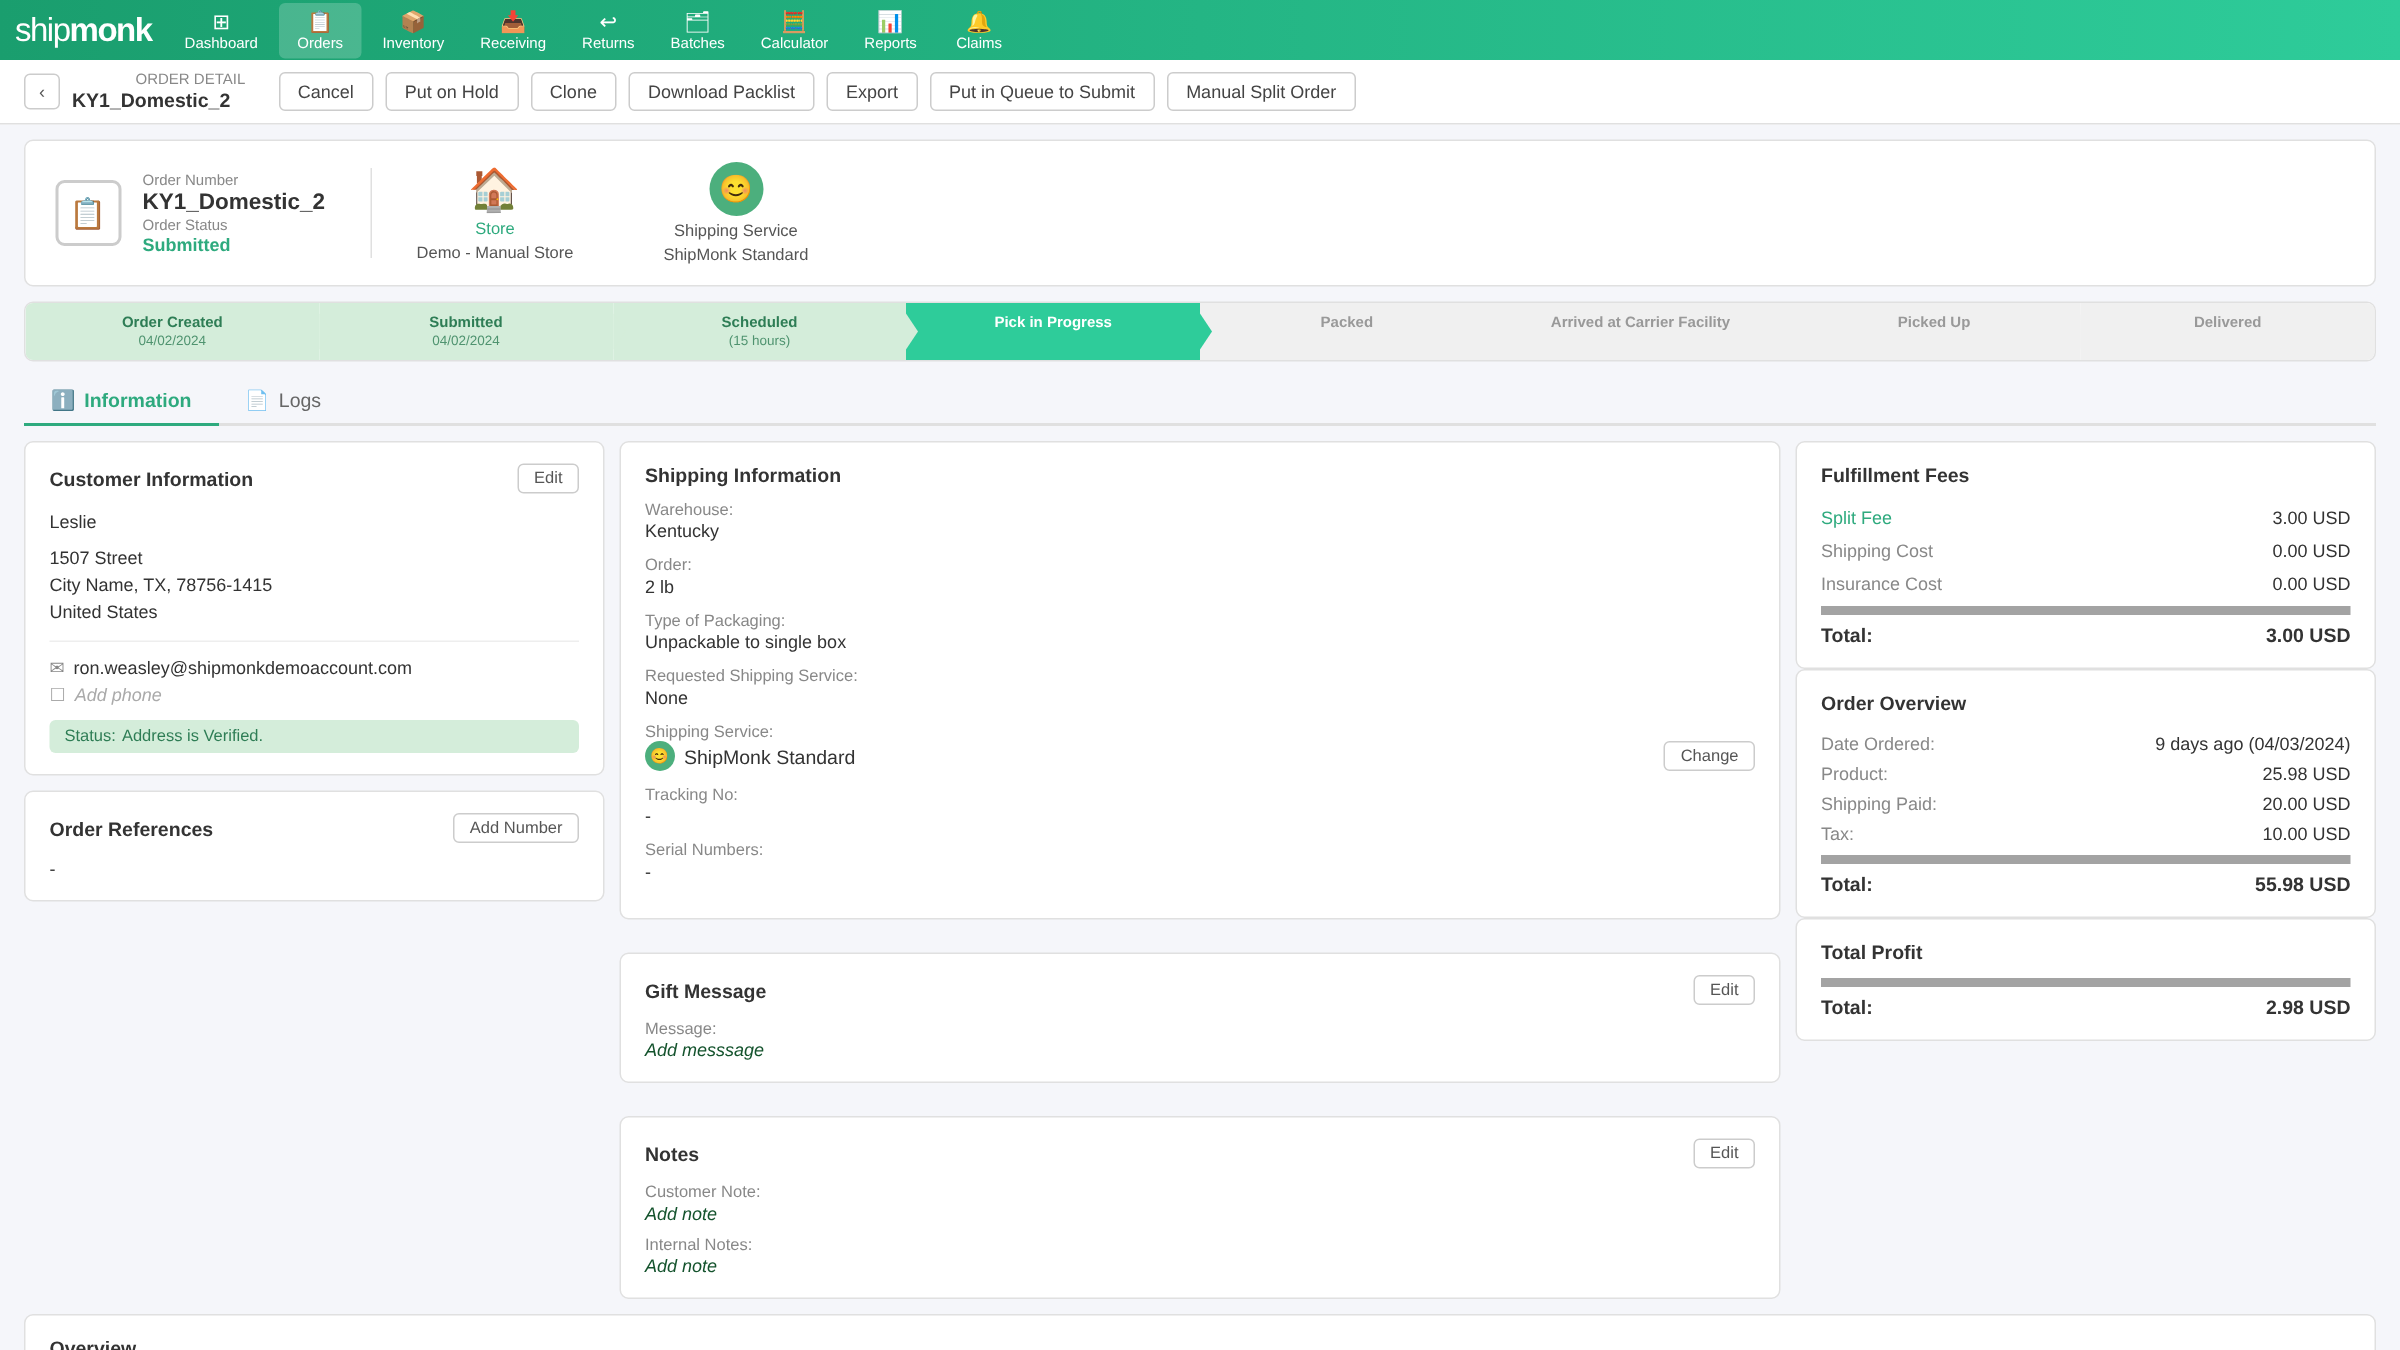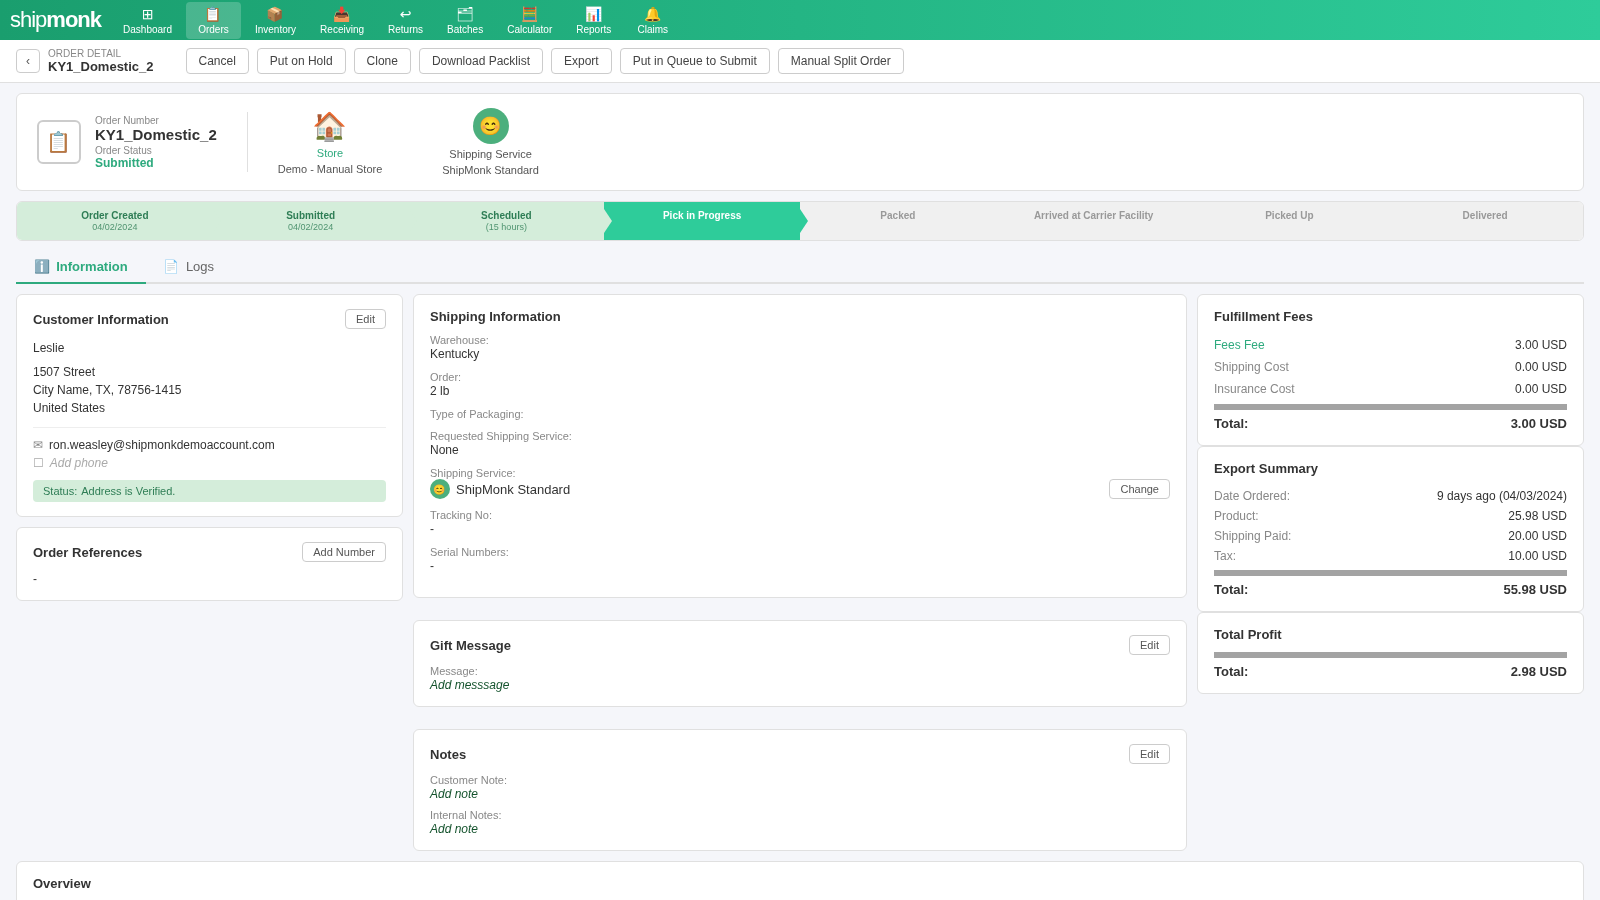--- a/index.html
+++ b/index.html
@@ -280,21 +280,21 @@
     <span class="label">Reports</span>
   </div>
   <div class="nav-item">
     <span class="icon">🔔</span>
     <span class="label">Claims</span>
   </div>
 </nav>
 
 <div class="action-bar">
   <button class="back-btn">‹</button>
-  <div style="display:flex;flex-direction:column;margin-right:12px;">
+  <div style="display:flex;flex-direction:column;margin-right:12px;align-items:flex-end;">
     <span class="order-detail-label">ORDER DETAIL</span>
     <span class="order-detail-name">KY1_Domestic_2</span>
   </div>
   <button class="action-btn">Cancel</button>
   <button class="action-btn">Put on Hold</button>
   <button class="action-btn">Clone</button>
   <button class="action-btn">Download Packlist</button>
   <button class="action-btn">Export</button>
   <button class="action-btn">Put in Queue to Submit</button>
   <button class="action-btn">Manual Split Order</button>
@@ -415,20 +415,21 @@
       <div class="shipping-row">
         <div class="field-label">Warehouse:</div>
         <div class="field-value">Kentucky</div>
       </div>
       <div class="shipping-row">
         <div class="field-label">Order:</div>
         <div class="field-value">2 lb</div>
       </div>
       <div class="shipping-row">
         <div class="field-label">Type of Packaging:</div>
+        <div class="field-value">Unpackable to single box</div>
       </div>
       <div class="shipping-row">
         <div class="field-label">Requested Shipping Service:</div>
         <div class="field-value">None</div>
       </div>
       <div class="shipping-row">
         <div class="field-label">Shipping Service:</div>
         <div class="shipping-service-row">
           <div class="shipping-service-val">
             <div class="sm-icon">😊</div>
@@ -468,40 +469,40 @@
     </div>
   </div>
 
   <div class="right-col">
 
     <div class="card">
       <div class="card-header">
         <span class="card-title">Fulfillment Fees</span>
       </div>
       <div class="fee-row">
-        <span class="fee-label">Fees Fee</span>
+        <span class="fee-label">Split Fee</span>
         <span class="fee-value">3.00 USD</span>
       </div>
       <div class="fee-row">
         <span class="fee-label inactive">Shipping Cost</span>
         <span class="fee-value">0.00 USD</span>
       </div>
       <div class="fee-row">
         <span class="fee-label inactive">Insurance Cost</span>
         <span class="fee-value">0.00 USD</span>
       </div>
       <div class="fee-total-row">
         <span>Total:</span>
         <span>3.00 USD</span>
       </div>
     </div>
 
     <div class="card">
       <div class="card-header">
-        <span class="card-title">Export Summary</span>
+        <span class="card-title">Order Overview</span>
       </div>
       <div class="summary-row">
         <span class="summary-label">Date Ordered:</span>
         <span class="summary-value">9 days ago (04/03/2024)</span>
       </div>
       <div class="summary-row">
         <span class="summary-label">Product:</span>
         <span class="summary-value">25.98 USD</span>
       </div>
       <div class="summary-row">

